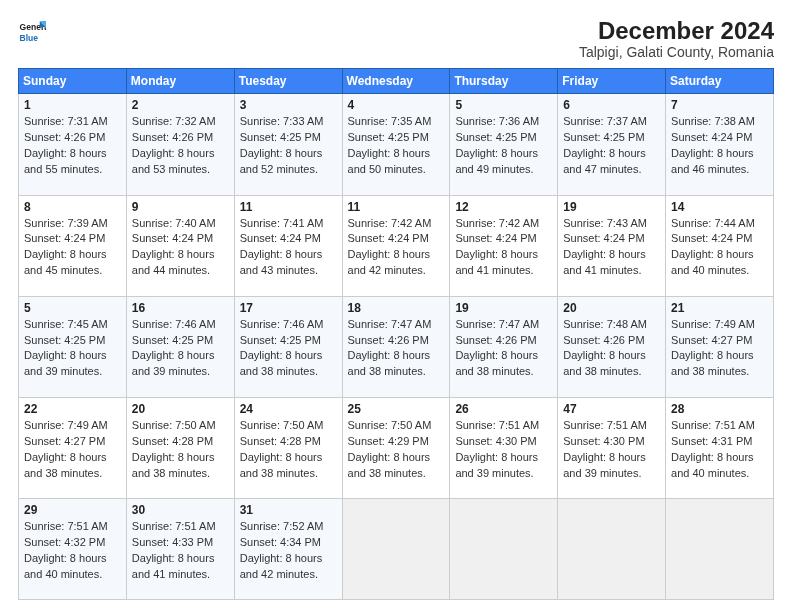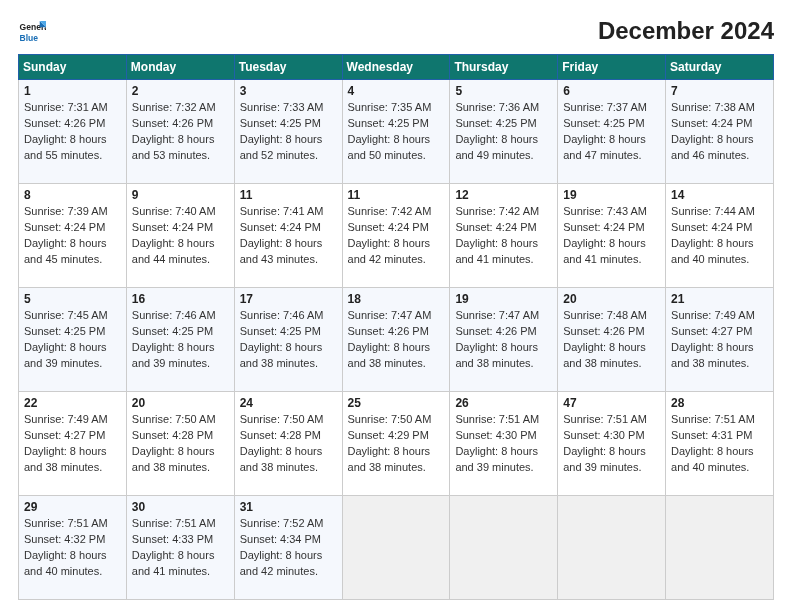--- a/index.html
+++ b/index.html
@@ -46,21 +46,21 @@
       color: #444;
     }
     .calendar {
       flex: 1;
       border: 1px solid #ccc;
       border-collapse: collapse;
       width: 100%;
       table-layout: fixed;
     }
     .calendar thead tr th {
-      background-color: #0f766e;
+      background-color: #3b82f6;
       color: #fff;
       font-size: 12px;
       font-weight: bold;
       padding: 5px 4px;
       text-align: left;
       border: 1px solid #2060a8;
     }
     .calendar tbody tr td {
       border: 1px solid #ccc;
       vertical-align: top;
@@ -97,20 +97,21 @@
       <svg class="logo-icon" viewBox="0 0 36 36">
         <rect x="0" y="0" width="36" height="36" fill="white"></rect>
         <text x="2" y="16" font-size="11" font-weight="bold" fill="#222" font-family="Arial">General</text>
         <text x="2" y="29" font-size="11" font-weight="bold" fill="#1a6eb5" font-family="Arial">Blue</text>
         <polygon points="28,4 36,12 28,12" fill="#1a6eb5"></polygon>
         <polygon points="28,4 36,4 36,12" fill="#4fa8e8"></polygon>
       </svg>
     </div>
     <div class="title-block">
       <div class="main-title">December 2024</div>
+      <div class="subtitle">Talpigi, Galati County, Romania</div>
     </div>
   </div>
 
   <table class="calendar">
     <thead>
       <tr>
         <th>Sunday</th>
         <th>Monday</th>
         <th>Tuesday</th>
         <th>Wednesday</th>

